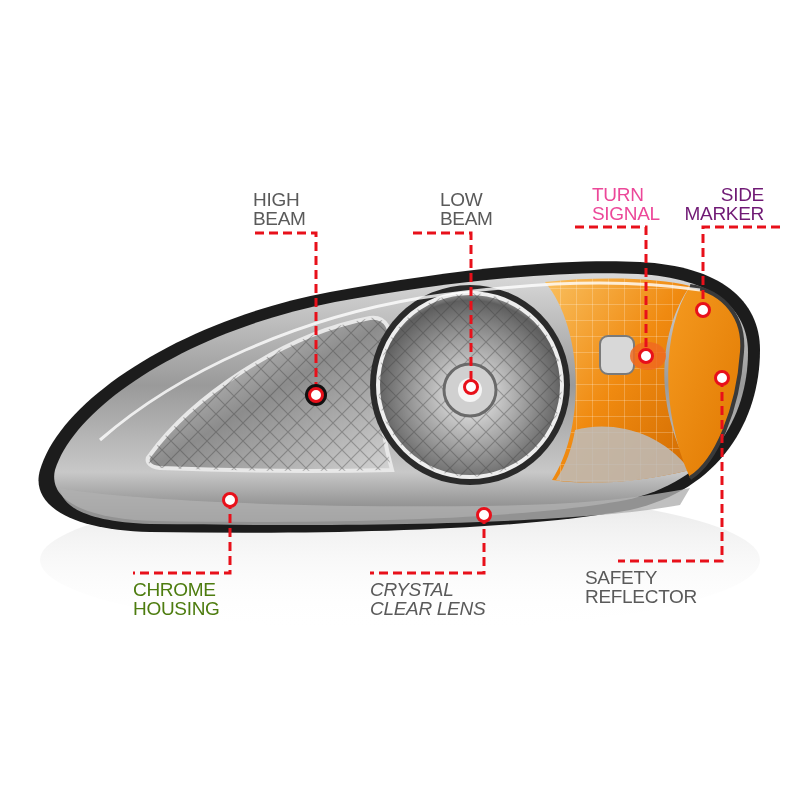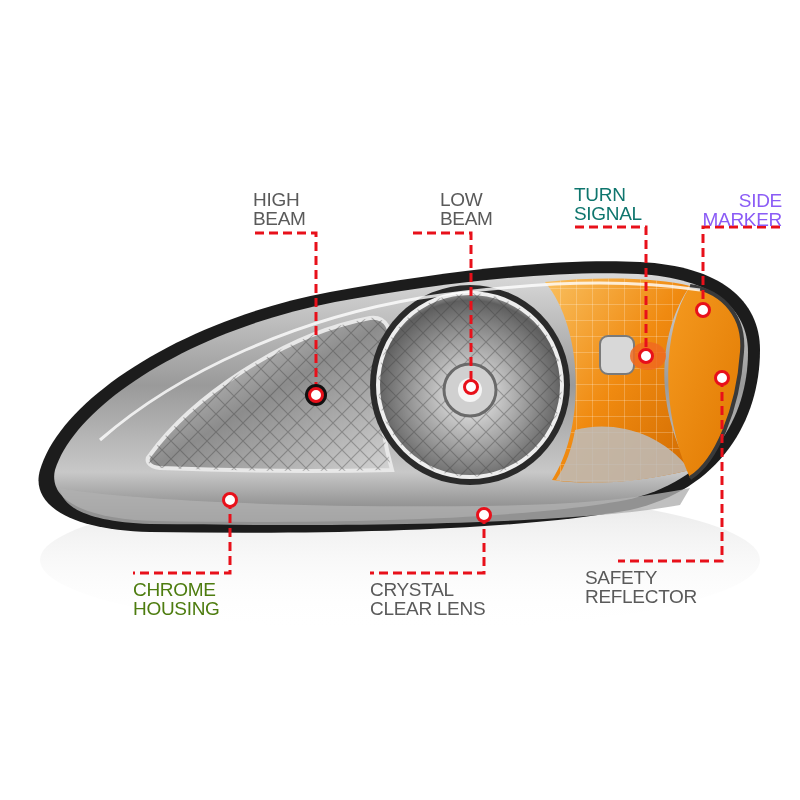--- a/index.html
+++ b/index.html
@@ -113,34 +113,34 @@
 
   <div id="labels">
       <div class="label" style="color: rgb(90, 90, 90); top: 190px; left: 253px;">
         <span>HIGH</span>
         <span>BEAM</span>
       </div>
       <div class="label" style="color: rgb(90, 90, 90); top: 190px; left: 412px; margin-left: 28px;">
         <span>LOW</span>
         <span>BEAM</span>
       </div>
-      <div class="label" style="color: #0f766e; top: 185px; left: 574px;">
+      <div class="label" style="color: #ec4899; top: 185px; left: 592px;">
         <span>TURN</span>
         <span>SIGNAL</span>
       </div>
-      <div class="label right" style="color: #8b5cf6; top: 185px; right: 18px; margin-top: 6px;">
+      <div class="label right" style="color: #701a75; top: 185px; right: 36px;">
         <span>SIDE</span>
         <span>MARKER</span>
       </div>
       <div class="label" style="color: rgb(90, 90, 90); top: 568px; left: 585px;">
         <span>SAFETY</span>
         <span>REFLECTOR</span>
       </div>
       <div class="label" style="color: #4d7c0f; top: 580px; left: 133px;">
         <span>CHROME</span>
         <span>HOUSING</span>
       </div>
-      <div class="label" style="color: rgb(90, 90, 90); top: 580px; left: 370px;">
+      <div class="label" style="color: rgb(90, 90, 90); top: 580px; left: 370px; font-style: italic;">
         <span>CRYSTAL</span>
         <span>CLEAR LENS</span>
       </div>
     </div>
 </div>
 
 </body></html>

